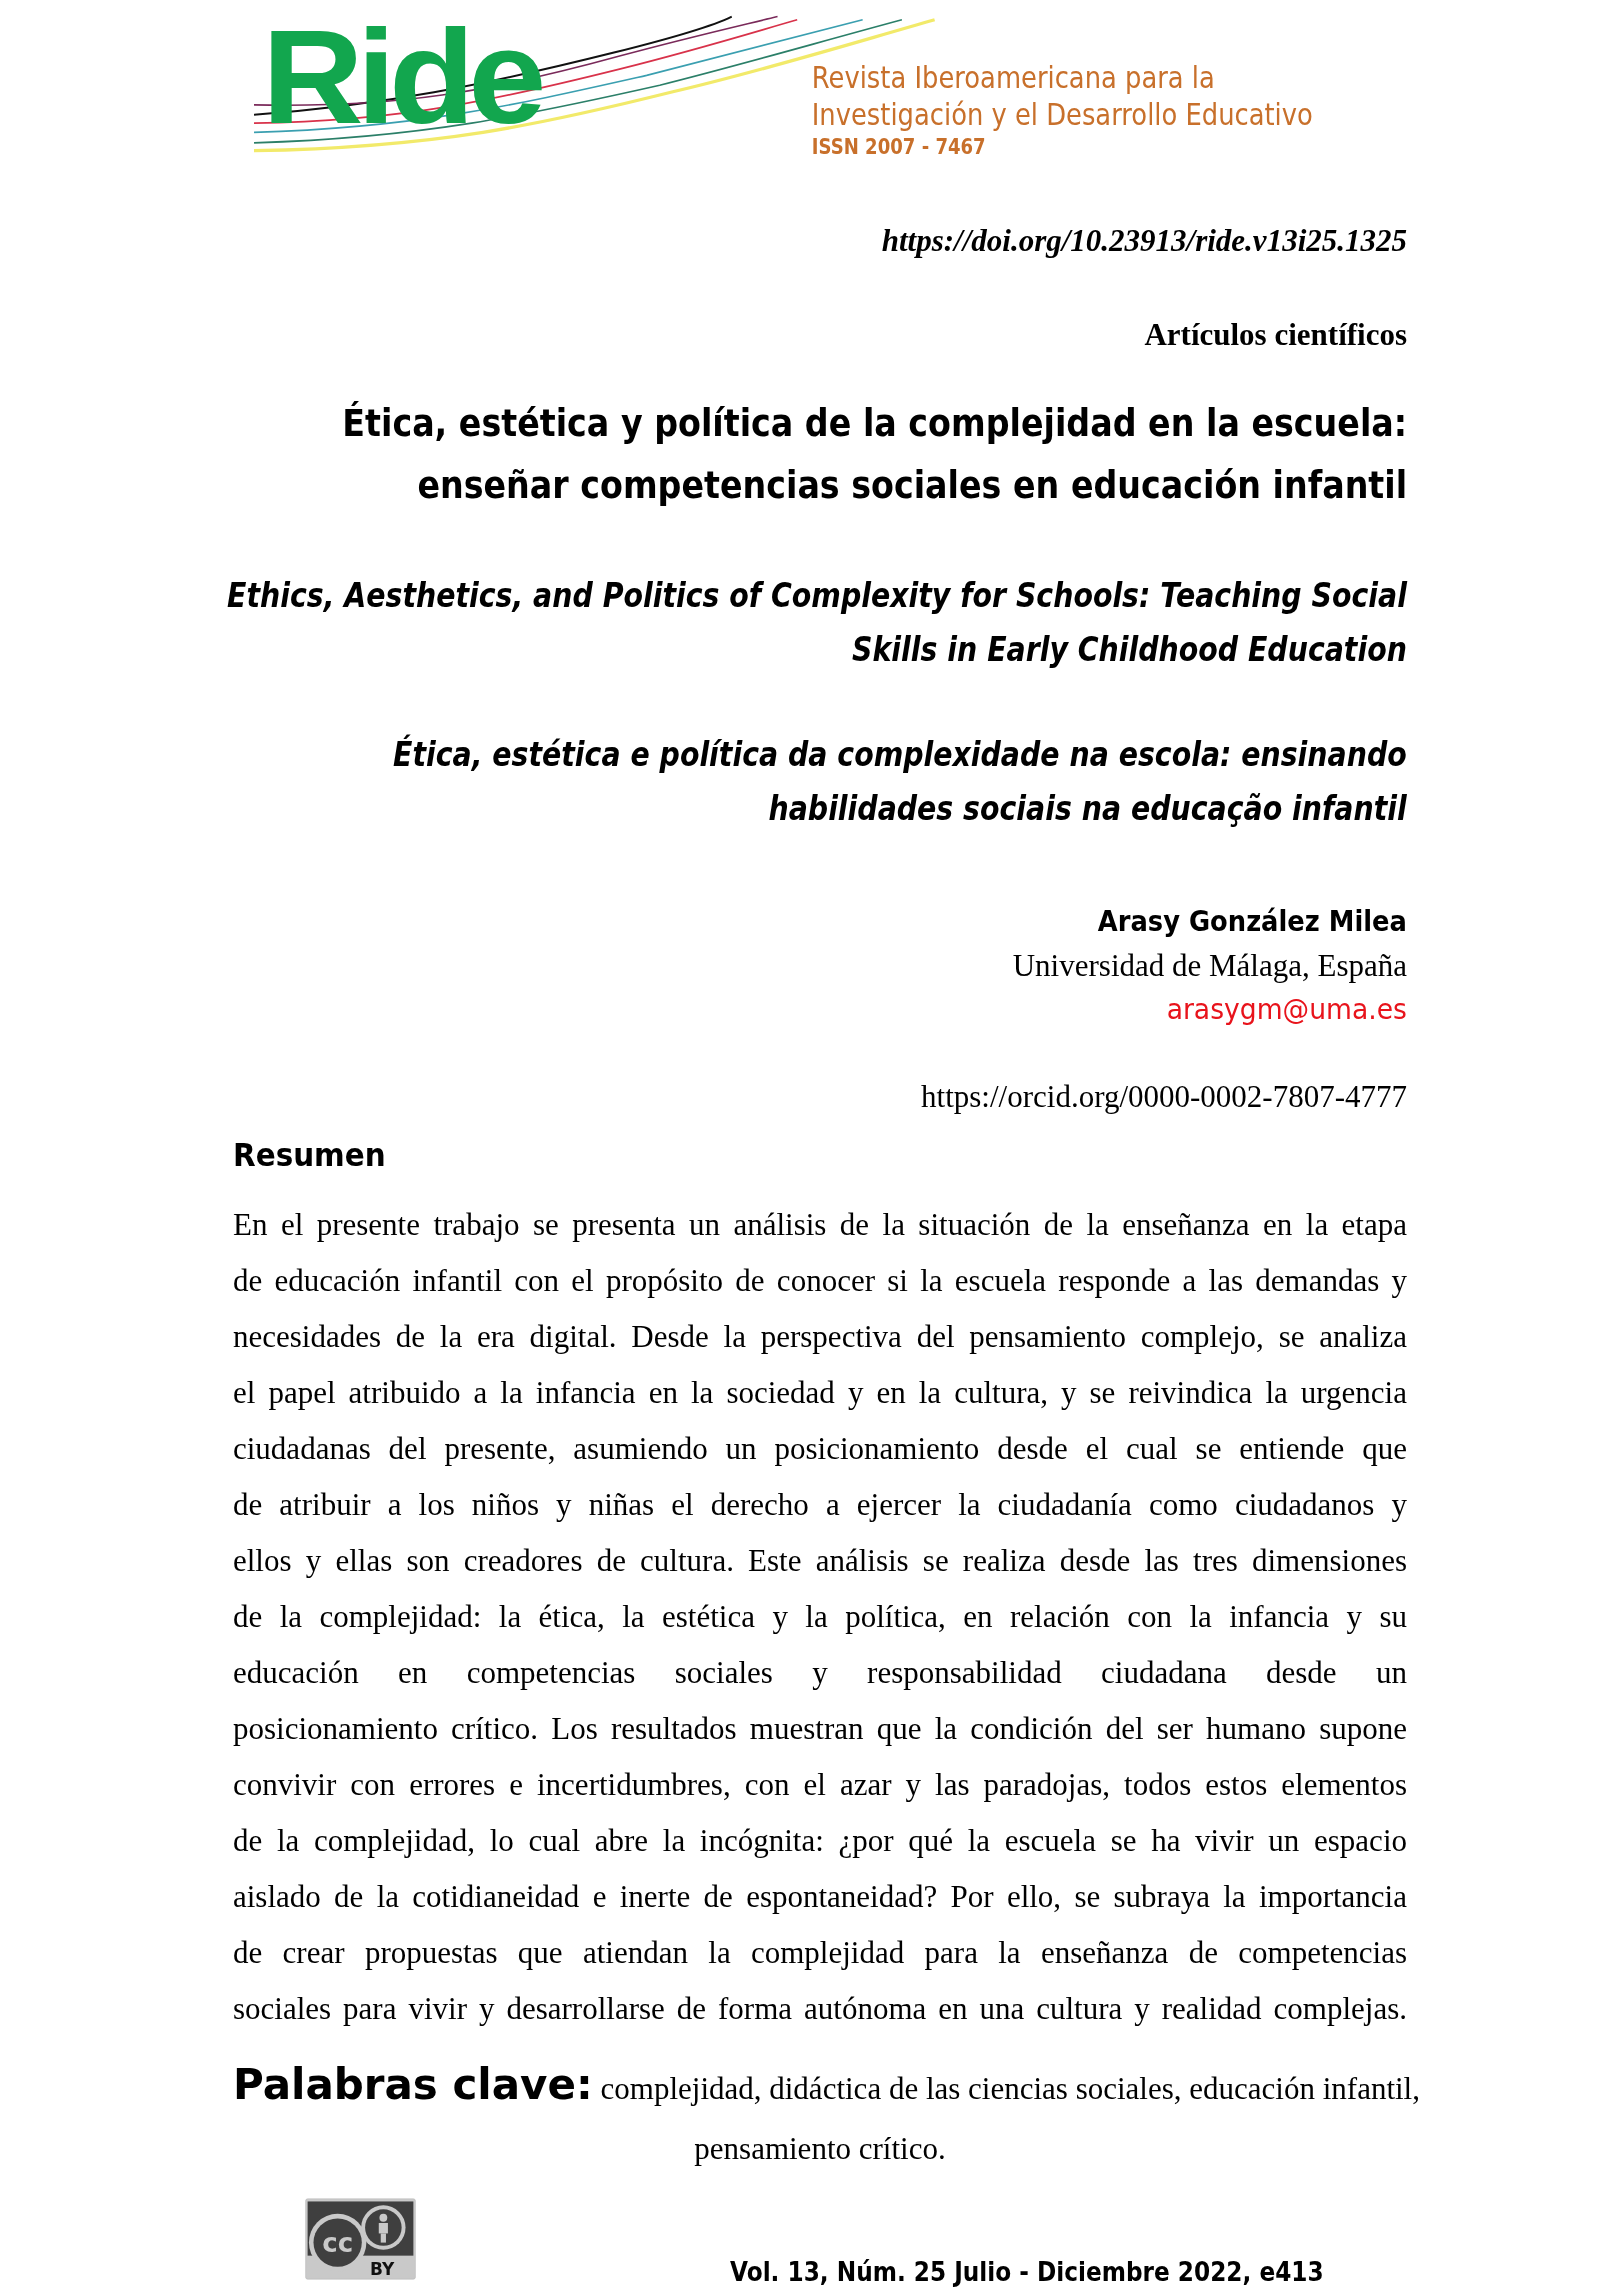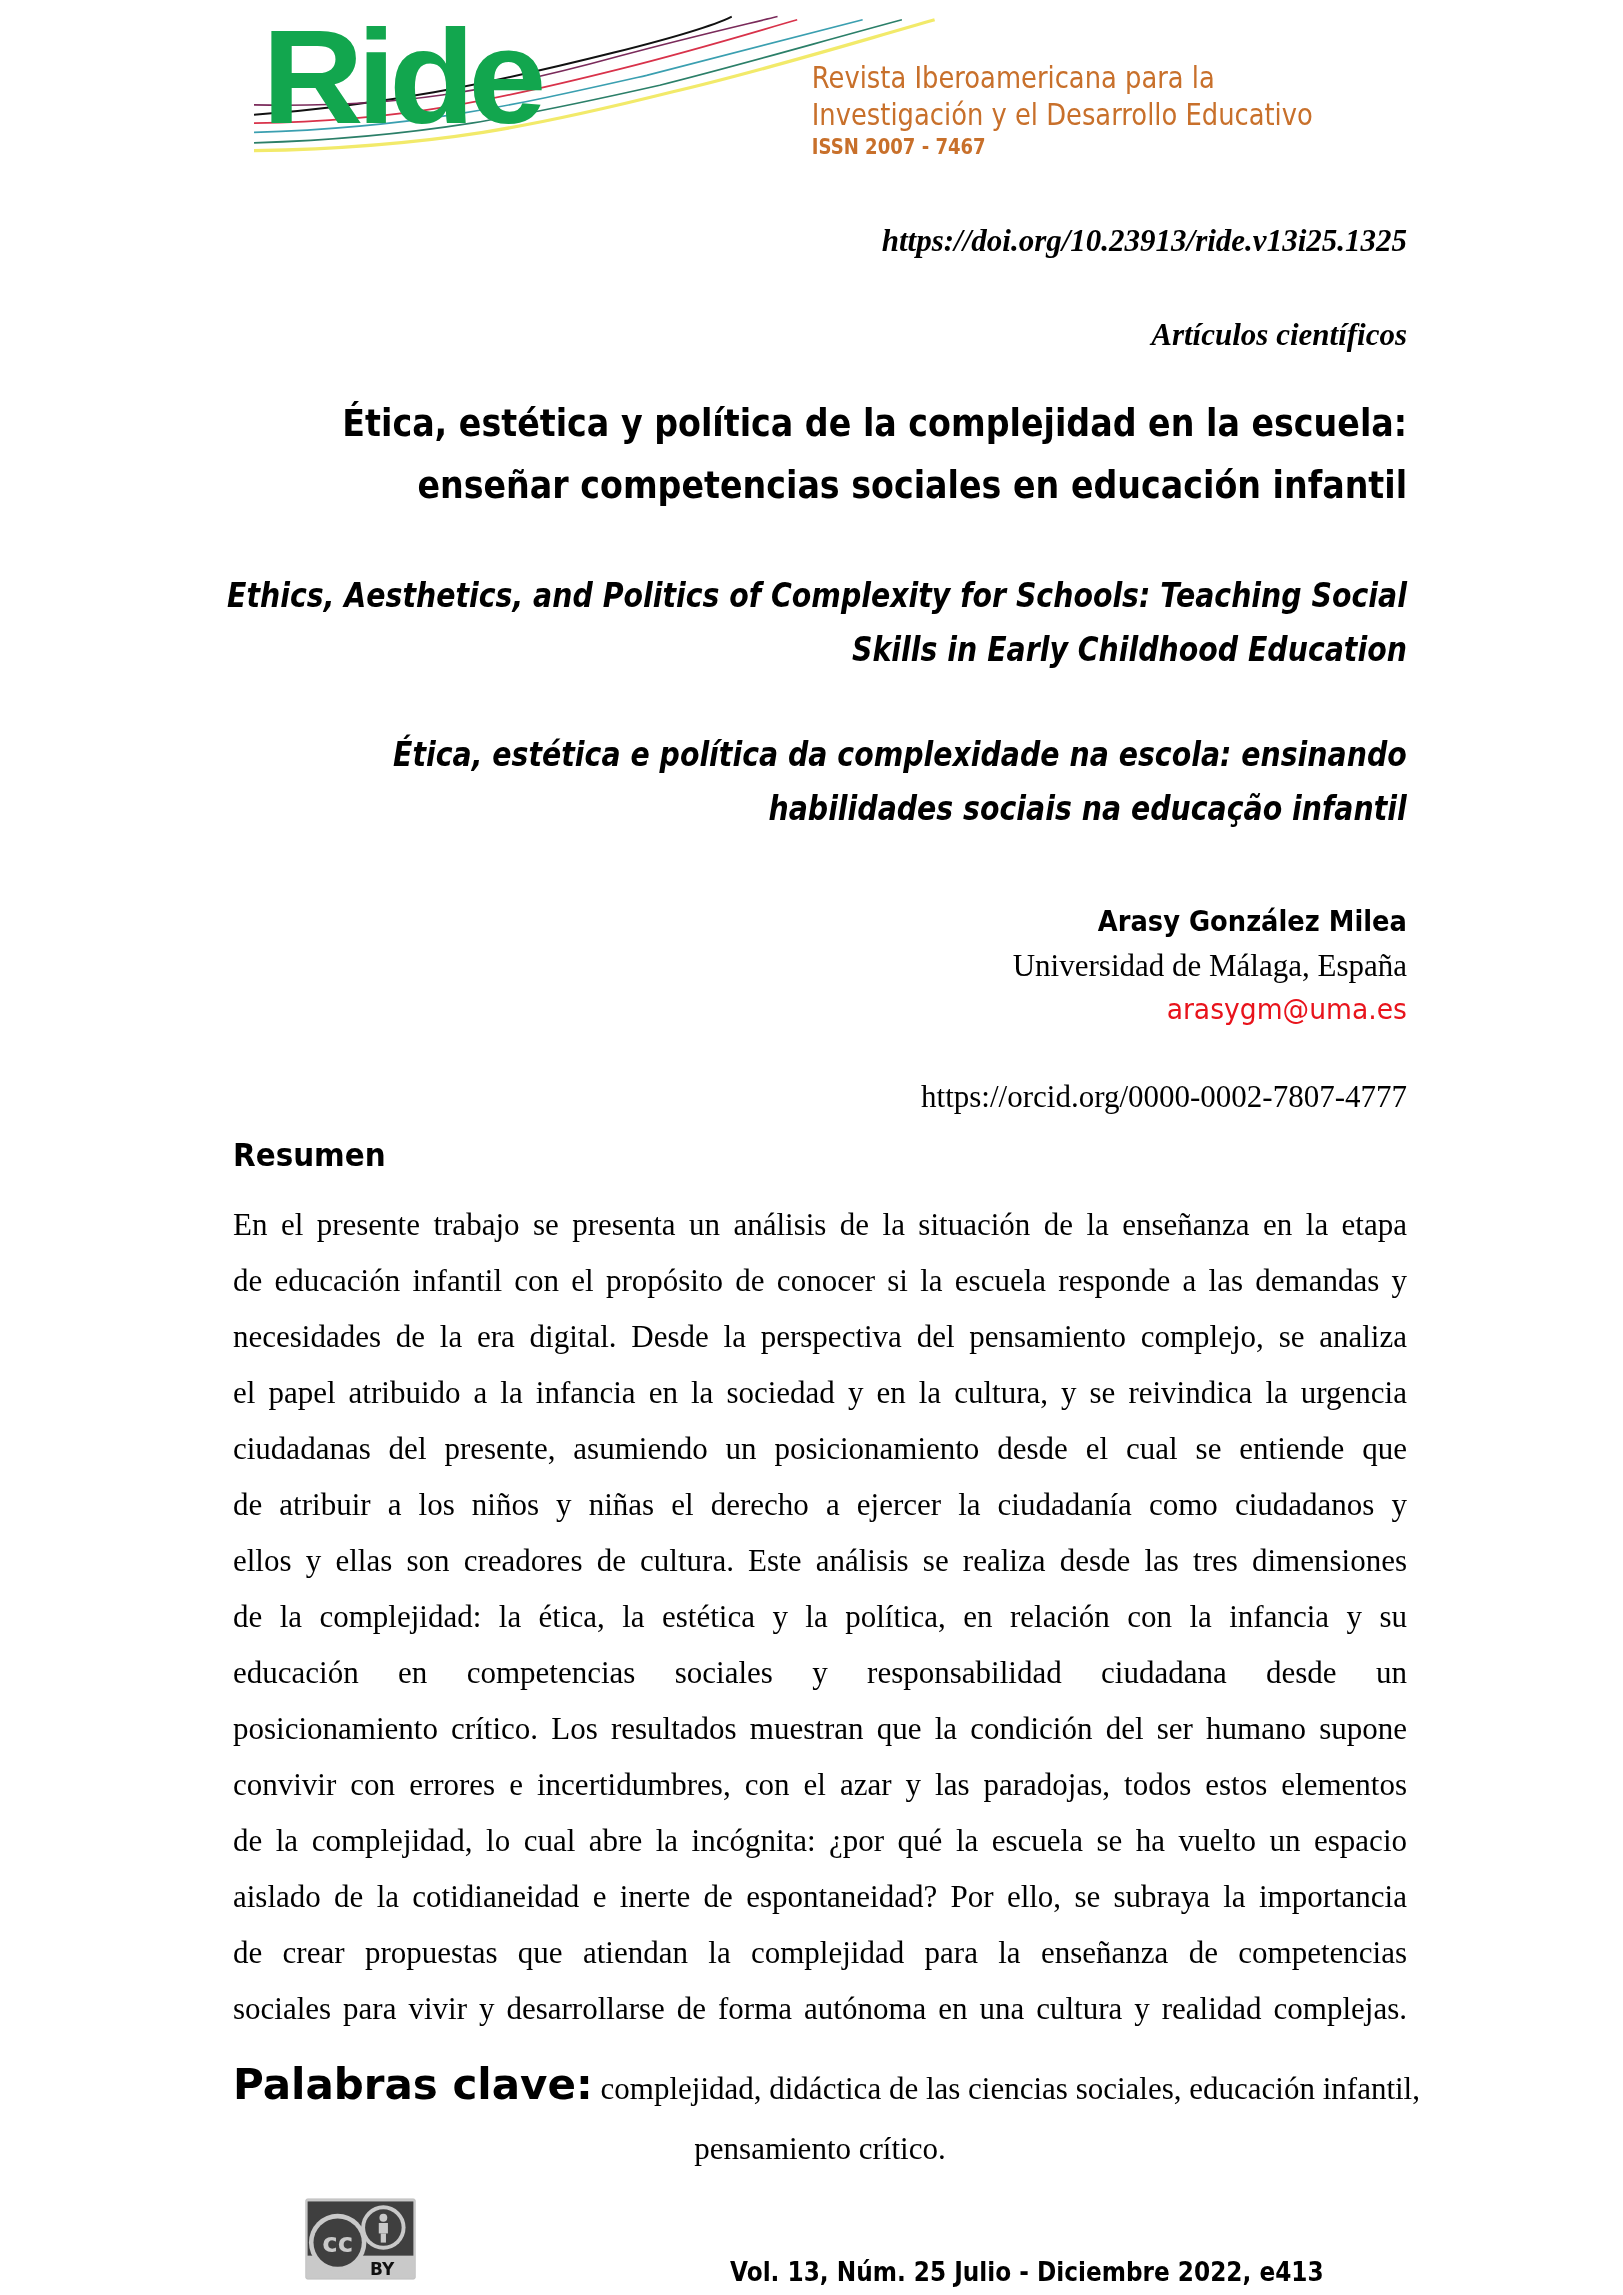--- a/index.html
+++ b/index.html
@@ -13,21 +13,21 @@
   .journal-block { position: absolute; left: 511px; top: 46px; width: 668px; font-family: "DejaVu Sans", sans-serif; color: #c8702b; }
   .journal-line1 { font-size: 30px; line-height: 37px; transform: scaleX(0.86); }
   .journal-line2 { font-size: 30px; line-height: 37px; transform: scaleX(0.86); }
   .journal-issn { font-size: 21px; line-height: 29px; font-weight: bold; transform: scaleX(0.86); }
 
   .right { right: 216px; text-align: right; }
   .serif { font-family: "Liberation Serif", serif; }
   .sans { font-family: "DejaVu Sans", sans-serif; }
 
   #doi { top: 221px; font-size: 31px; font-weight: bold; font-style: italic; line-height: 39px; }
-  #section { top: 315px; font-size: 31px; font-weight: bold; font-style: italic; line-height: 39px; }
+  #section { top: 315px; font-size: 31px; font-weight: bold; line-height: 39px; }
 
   .title-es { top: 393px; font-size: 37px; font-weight: bold; line-height: 62px; transform: scaleX(0.9); transform-origin: right top; white-space: nowrap; }
   .title-en { top: 569px; font-size: 33px; font-weight: bold; font-style: italic; line-height: 54px; transform: scaleX(0.86); transform-origin: right top; white-space: nowrap; }
   .title-pt { top: 728px; font-size: 33px; font-weight: bold; font-style: italic; line-height: 54px; transform: scaleX(0.86); transform-origin: right top; white-space: nowrap; }
 
   #author-block { top: 900px; line-height: 44px; }
   .author-name { font-size: 28px; font-weight: bold; transform: scaleX(0.92); transform-origin: right; display:block; }
   .author-aff { font-size: 31px; display:block; }
   .author-email { font-size: 28px; color: #e8131b; display:block; transform: scaleX(0.95); transform-origin: right; }
   .author-orcid { font-size: 31px; display:block;margin-top:43px; }
@@ -97,21 +97,21 @@
   <span class="abs-line">de educación infantil con el propósito de conocer si la escuela responde a las demandas y</span>
   <span class="abs-line">necesidades de la era digital. Desde la perspectiva del pensamiento complejo, se analiza</span>
   <span class="abs-line">el papel atribuido a la infancia en la sociedad y en la cultura, y se reivindica la urgencia</span>
   <span class="abs-line">ciudadanas del presente, asumiendo un posicionamiento desde el cual se entiende que</span>
   <span class="abs-line">de atribuir a los niños y niñas el derecho a ejercer la ciudadanía como ciudadanos y</span>
   <span class="abs-line">ellos y ellas son creadores de cultura. Este análisis se realiza desde las tres dimensiones</span>
   <span class="abs-line">de la complejidad: la ética, la estética y la política, en relación con la infancia y su</span>
   <span class="abs-line">educación en competencias sociales y responsabilidad ciudadana desde un</span>
   <span class="abs-line">posicionamiento crítico. Los resultados muestran que la condición del ser humano supone</span>
   <span class="abs-line">convivir con errores e incertidumbres, con el azar y las paradojas, todos estos elementos</span>
-  <span class="abs-line">de la complejidad, lo cual abre la incógnita: ¿por qué la escuela se ha vuelto un espacio</span>
+  <span class="abs-line">de la complejidad, lo cual abre la incógnita: ¿por qué la escuela se ha vivir un espacio</span>
   <span class="abs-line">aislado de la cotidianeidad e inerte de espontaneidad? Por ello, se subraya la importancia</span>
   <span class="abs-line">de crear propuestas que atiendan la complejidad para la enseñanza de competencias</span>
   <span class="abs-line last">sociales para vivir y desarrollarse de forma autónoma en una cultura y realidad complejas.</span>
 </div>
 
 <div id="keywords" class="abs serif">
   <span class="kw-line"><span class="kw-label sans">Palabras clave:</span> <span>complejidad, didáctica de las ciencias sociales, educación infantil,</span></span>
   <span class="kw-line2">pensamiento crítico.</span>
 </div>
 

